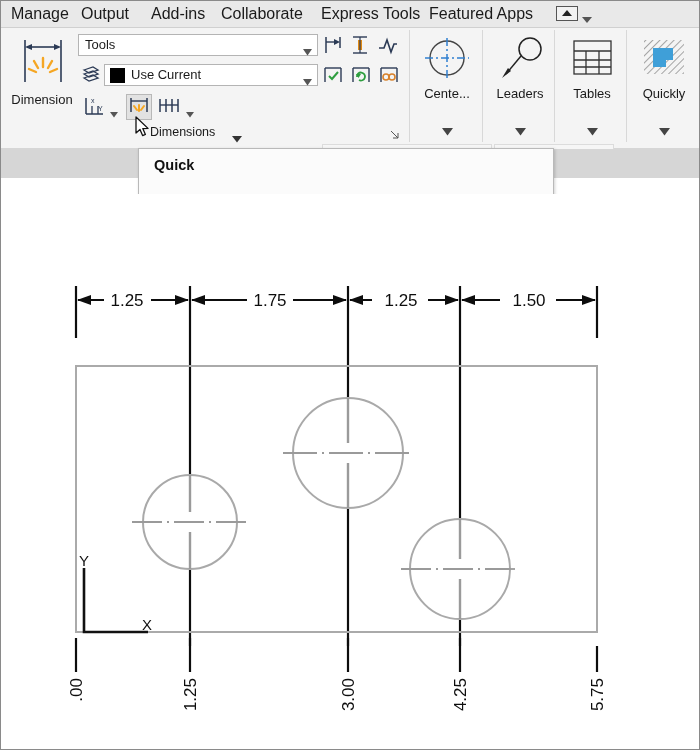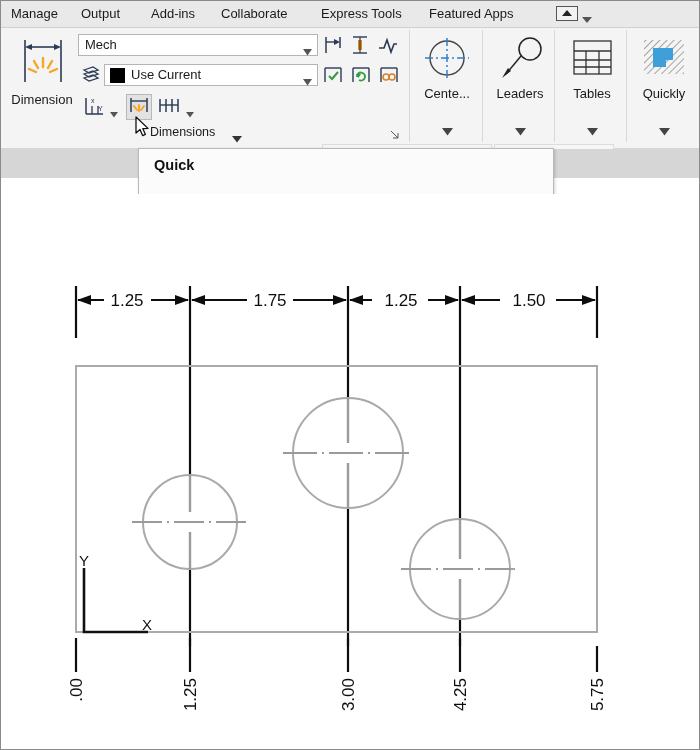--- a/index.html
+++ b/index.html
@@ -13,21 +13,21 @@
 
   
   .tabbar{
     position:absolute;left:0;top:0;width:700px;height:28px;
     background:#e9e9e9;
     border-bottom:1px solid #d0d0d0;
     box-sizing:border-box;
   }
   .tab{
     position:absolute;top:0;height:27px;line-height:27px;
-    font-size:13px;color:#1a1a1a;white-space:nowrap;
+    font-size:16px;color:#1a1a1a;white-space:nowrap;
     padding:0 7px;box-sizing:border-box;
   }
   .minbox{
     position:absolute;top:6px;width:22px;height:15px;
     border:1px solid #555;background:#f2f2f2;box-sizing:border-box;
   }
   .minbox svg{display:block;margin:2.5px auto 0;}
   .mincaret{position:absolute;top:10px;width:10px;height:8px;}
 
   
@@ -206,21 +206,21 @@
             <line x1="34" y1="25" x2="30" y2="32"></line>
             <line x1="11" y1="33" x2="18" y2="36"></line>
             <line x1="39" y1="33" x2="32" y2="36"></line>
           </g>
         </svg>
       </div>
       <div class="lbl">Dimension</div>
     </div>
 
     <div class="combo" style="left:78px;top:6px;width:240px;">
-      <div class="ctext">Mech</div>
+      <div class="ctext">Tools</div>
       <div class="ccaret">
         <svg width="9" height="7" viewBox="0 0 9 7">
             <polygon points="0,0 9,0 4.5,6.5" fill="#555"></polygon>
           </svg>
       </div>
     </div>
 
     <div class="layersicon" style="left:81px;top:36px;">
       <svg width="20" height="20" viewBox="0 0 20 20">
         <g stroke="#2b3a55" stroke-width="1.3" fill="none">

